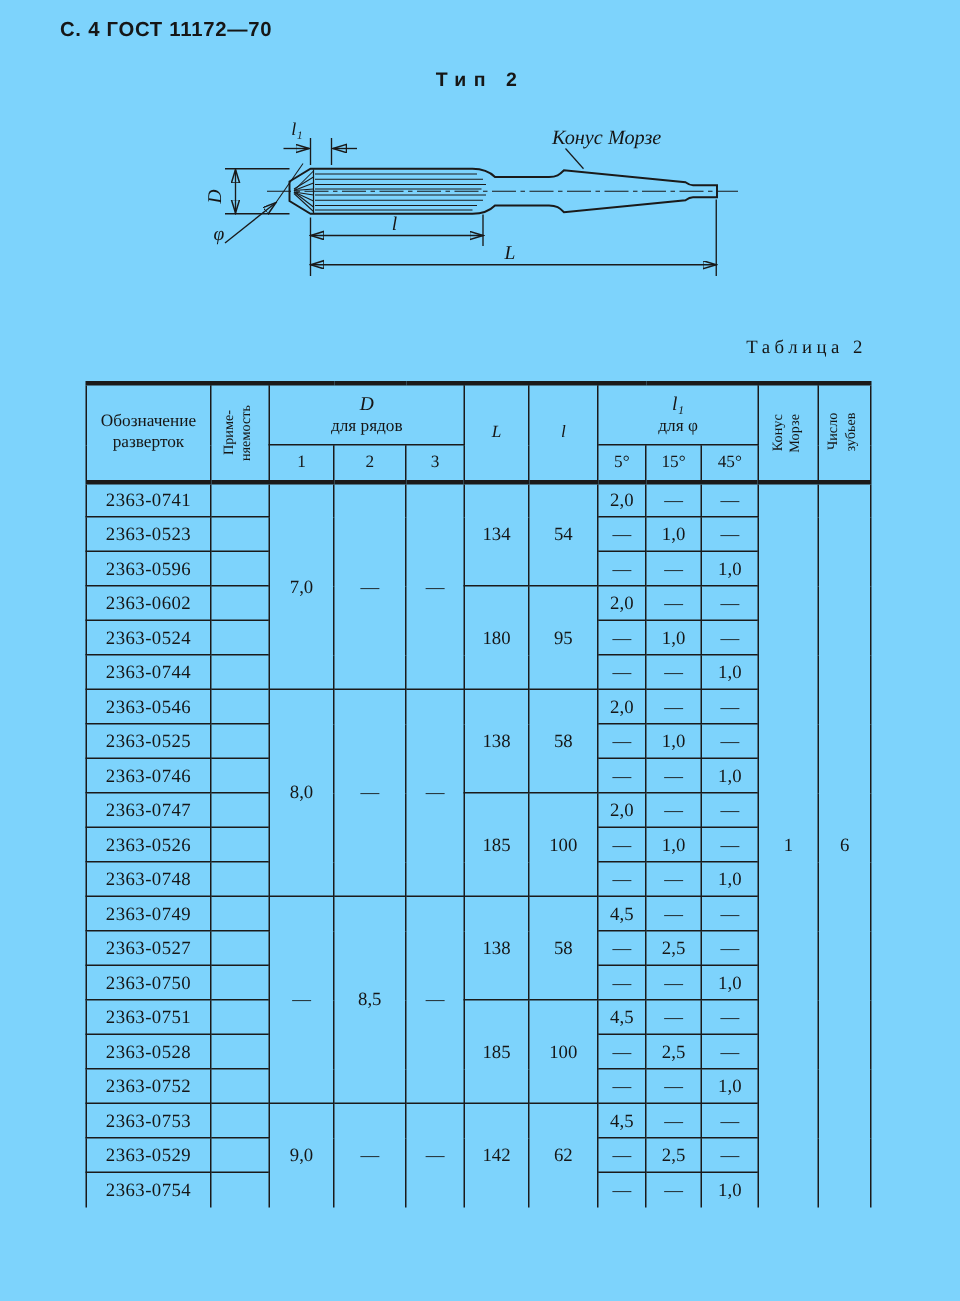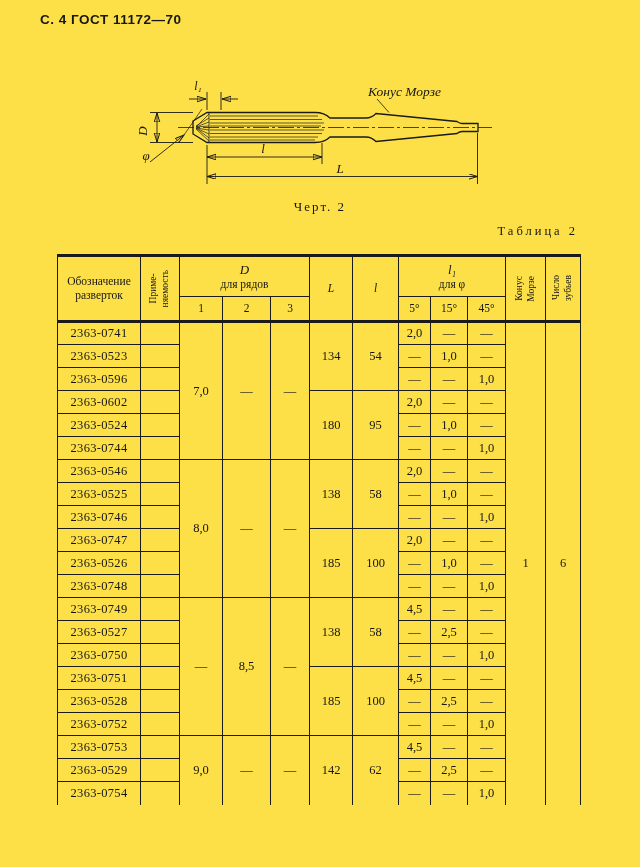--- a/index.html
+++ b/index.html
@@ -1,18 +1,18 @@
 <!DOCTYPE html>
 <html><head>
 <meta charset="utf-8">
 <style>
   html,body { margin:0; padding:0; background:#e8e8e8; }
   .page {
     position:relative; width:640px; height:867px; margin:0 auto;
-    background:#fde047; color:#161616; overflow:hidden;
+    background:#7dd3fc; color:#161616; overflow:hidden;
     font-family:"Liberation Serif","DejaVu Serif",serif;
   }
   .abs { position:absolute; }
   .doc-header {
     left:40px; top:12px;
     font-family:"Liberation Sans","DejaVu Sans",sans-serif;
     font-weight:bold; font-size:13.5px; letter-spacing:0.5px;
   }
   .fig-title {
     left:0; right:0; top:45px; text-align:center;
@@ -60,20 +60,21 @@
   svg line, svg path, svg polyline { stroke:#1a1a1a; fill:none; }
   svg text { fill:#161616; }
 </style>
 </head>
 <body>
 
 <div class="page">
 
   <div class="abs doc-header">С. 4 ГОСТ 11172—70</div>
 
+  <div class="abs fig-title">Тип 2</div>
 
   <svg class="abs figure-svg" width="640" height="230" viewBox="0 0 640 230">
     <defs>
       <marker id="arr" markerUnits="userSpaceOnUse" markerWidth="10" markerHeight="7" refX="9" refY="2.75" orient="auto-start-reverse">
         <path d="M0,0 L9,2.75 L0,5.5 Z" fill="#1a1a1a" stroke="none"></path>
       </marker>
     </defs>
 
     <line x1="178" y1="127.5" x2="492" y2="127.5" stroke-width="0.8" stroke-dasharray="16 3 3 3"></line>
 
@@ -131,21 +132,20 @@
     </g>
 
     <text x="198" y="90" text-anchor="middle" font-size="12" font-style="italic" font-family="Liberation Serif, DejaVu Serif, serif">l₁</text>
     <text x="147" y="131" text-anchor="middle" font-size="13" font-style="italic" font-family="Liberation Serif, DejaVu Serif, serif" transform="rotate(-90 147 131)">D</text>
     <text x="146" y="160" text-anchor="middle" font-size="13" font-style="italic" font-family="Liberation Serif, DejaVu Serif, serif">φ</text>
     <text x="263" y="153" text-anchor="middle" font-size="13" font-style="italic" font-family="Liberation Serif, DejaVu Serif, serif">l</text>
     <text x="340" y="172.5" text-anchor="middle" font-size="13" font-style="italic" font-family="Liberation Serif, DejaVu Serif, serif">L</text>
     <text x="368" y="96" font-size="13.5" font-style="italic" font-family="Liberation Serif, DejaVu Serif, serif">Конус Морзе</text>
   </svg>
 
-  <div class="abs fig-caption">Черт. 2</div>
 
   <div class="abs table-label">Таблица 2</div>
 
   <table class="gost">
     <colgroup>
       <col style="width:83px">
         <col style="width:39px">
       <col style="width:43px">
         <col style="width:48px">
         <col style="width:39px">

